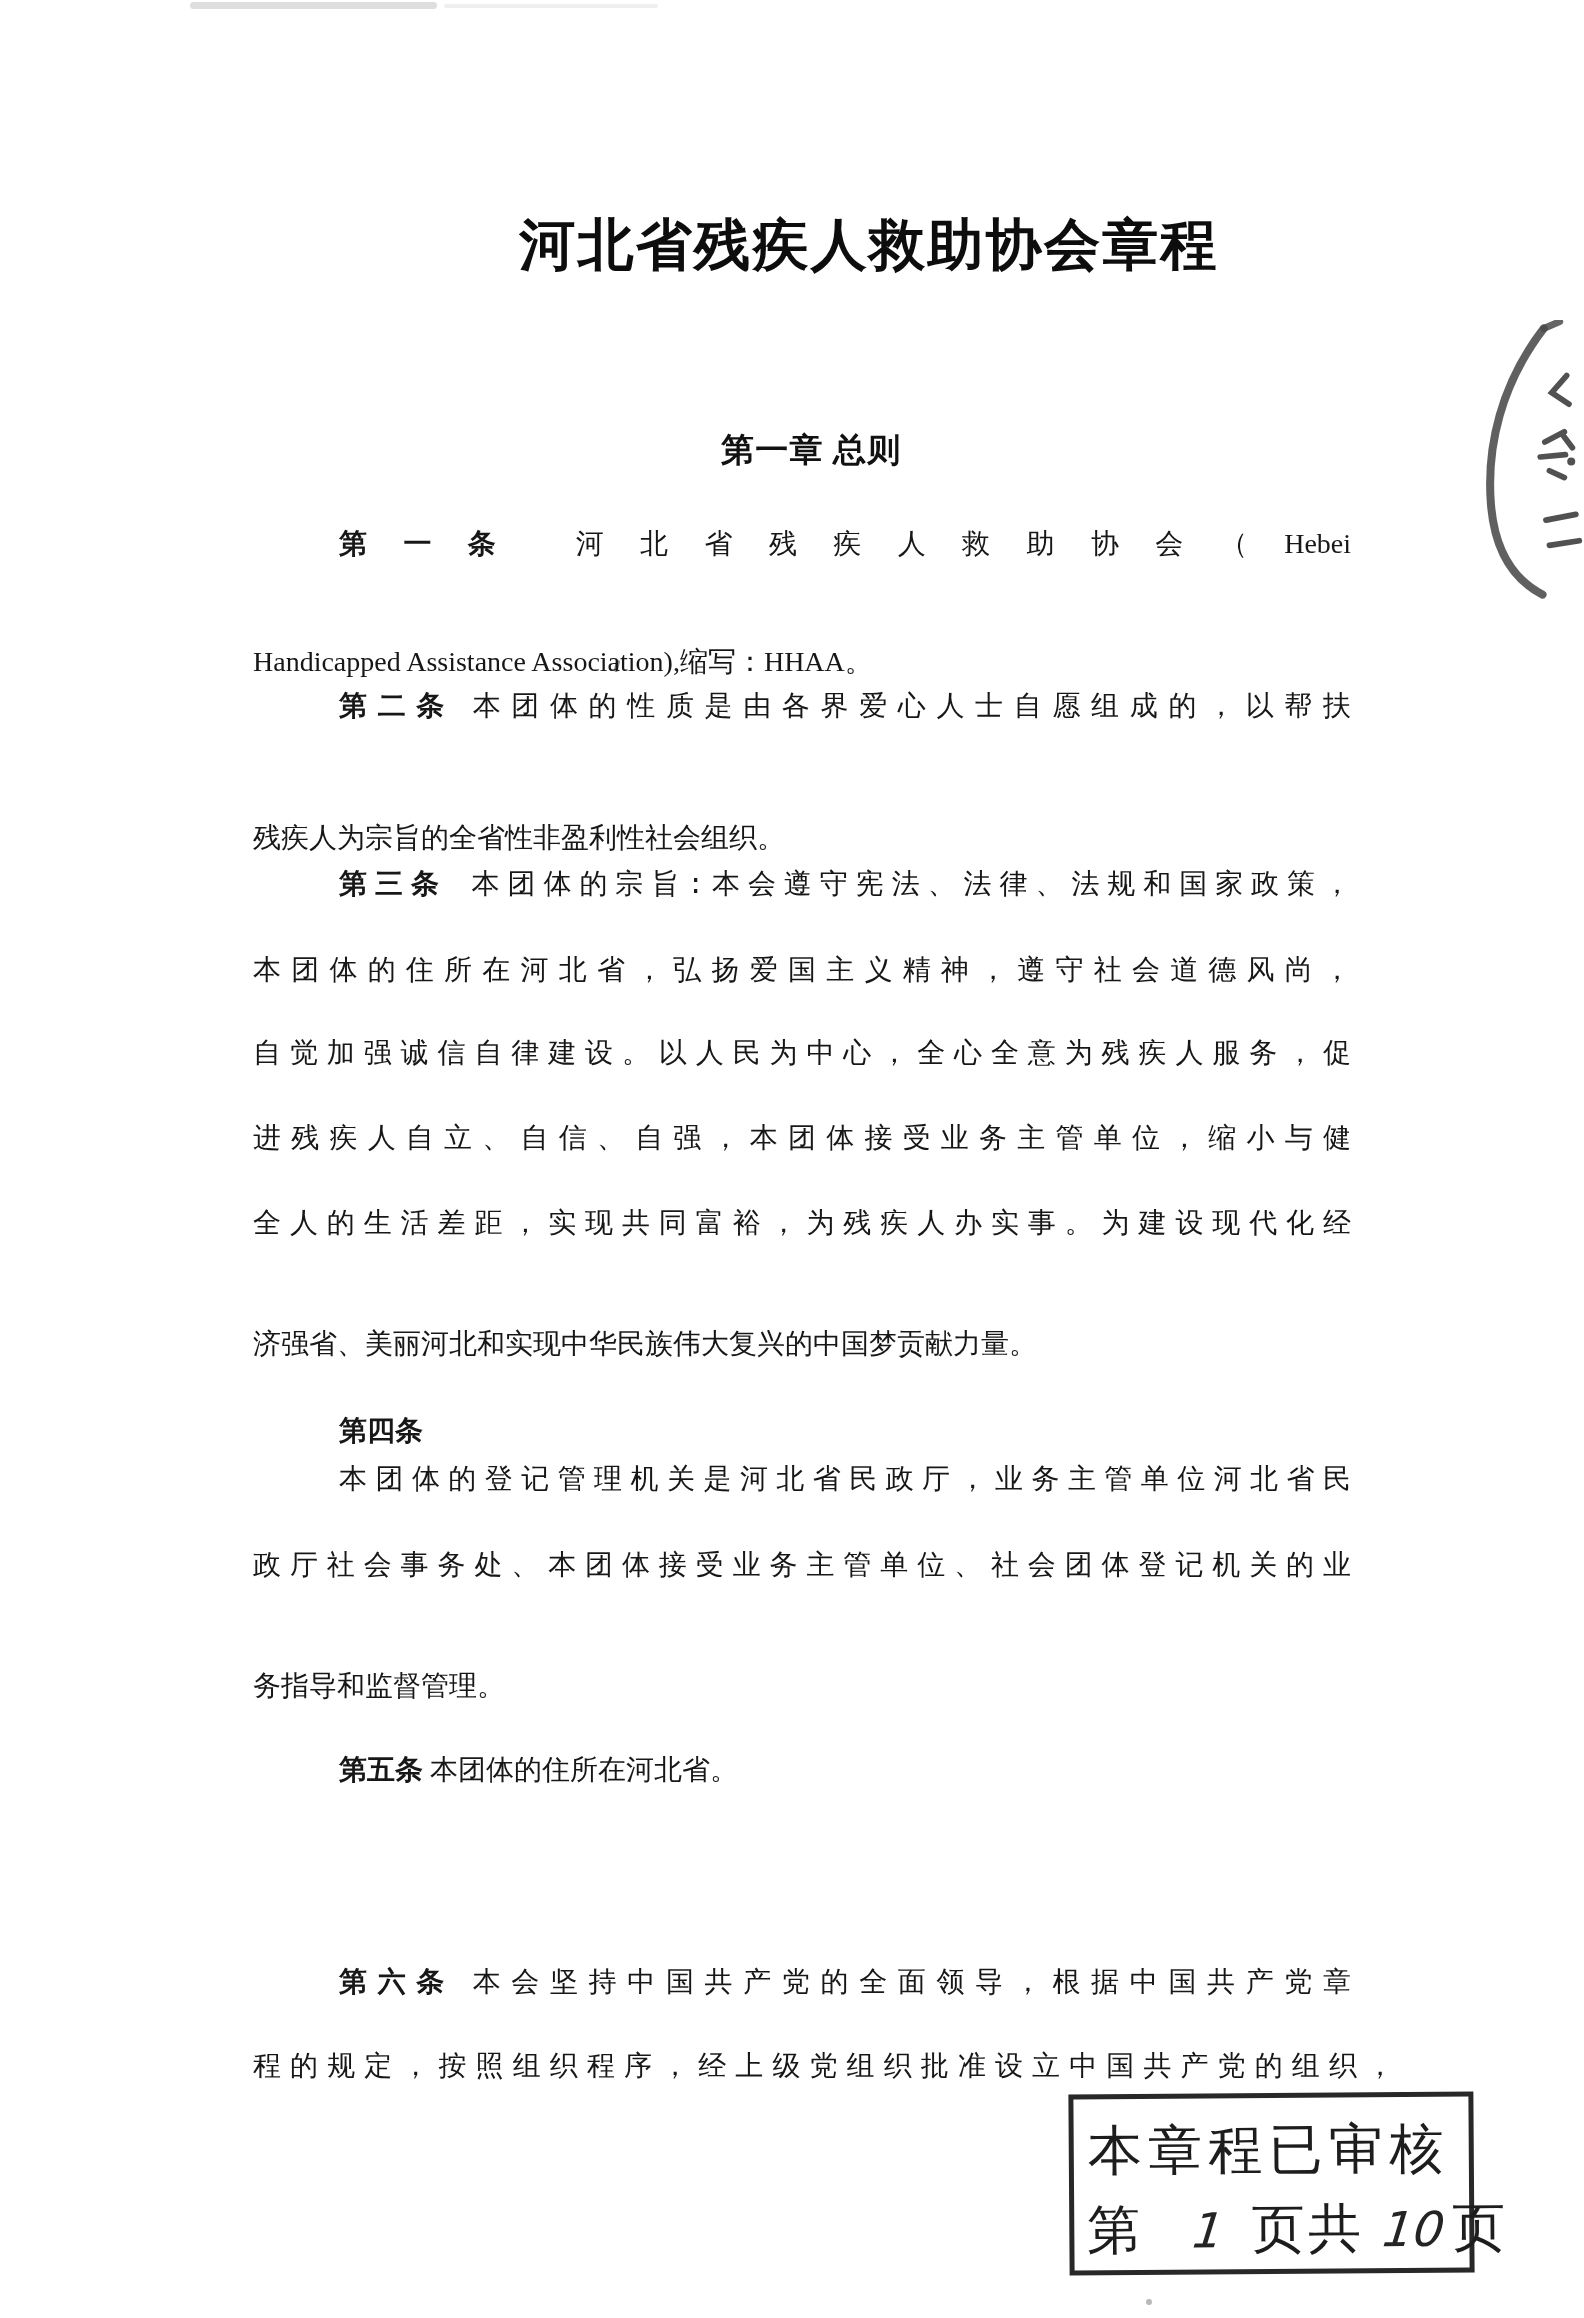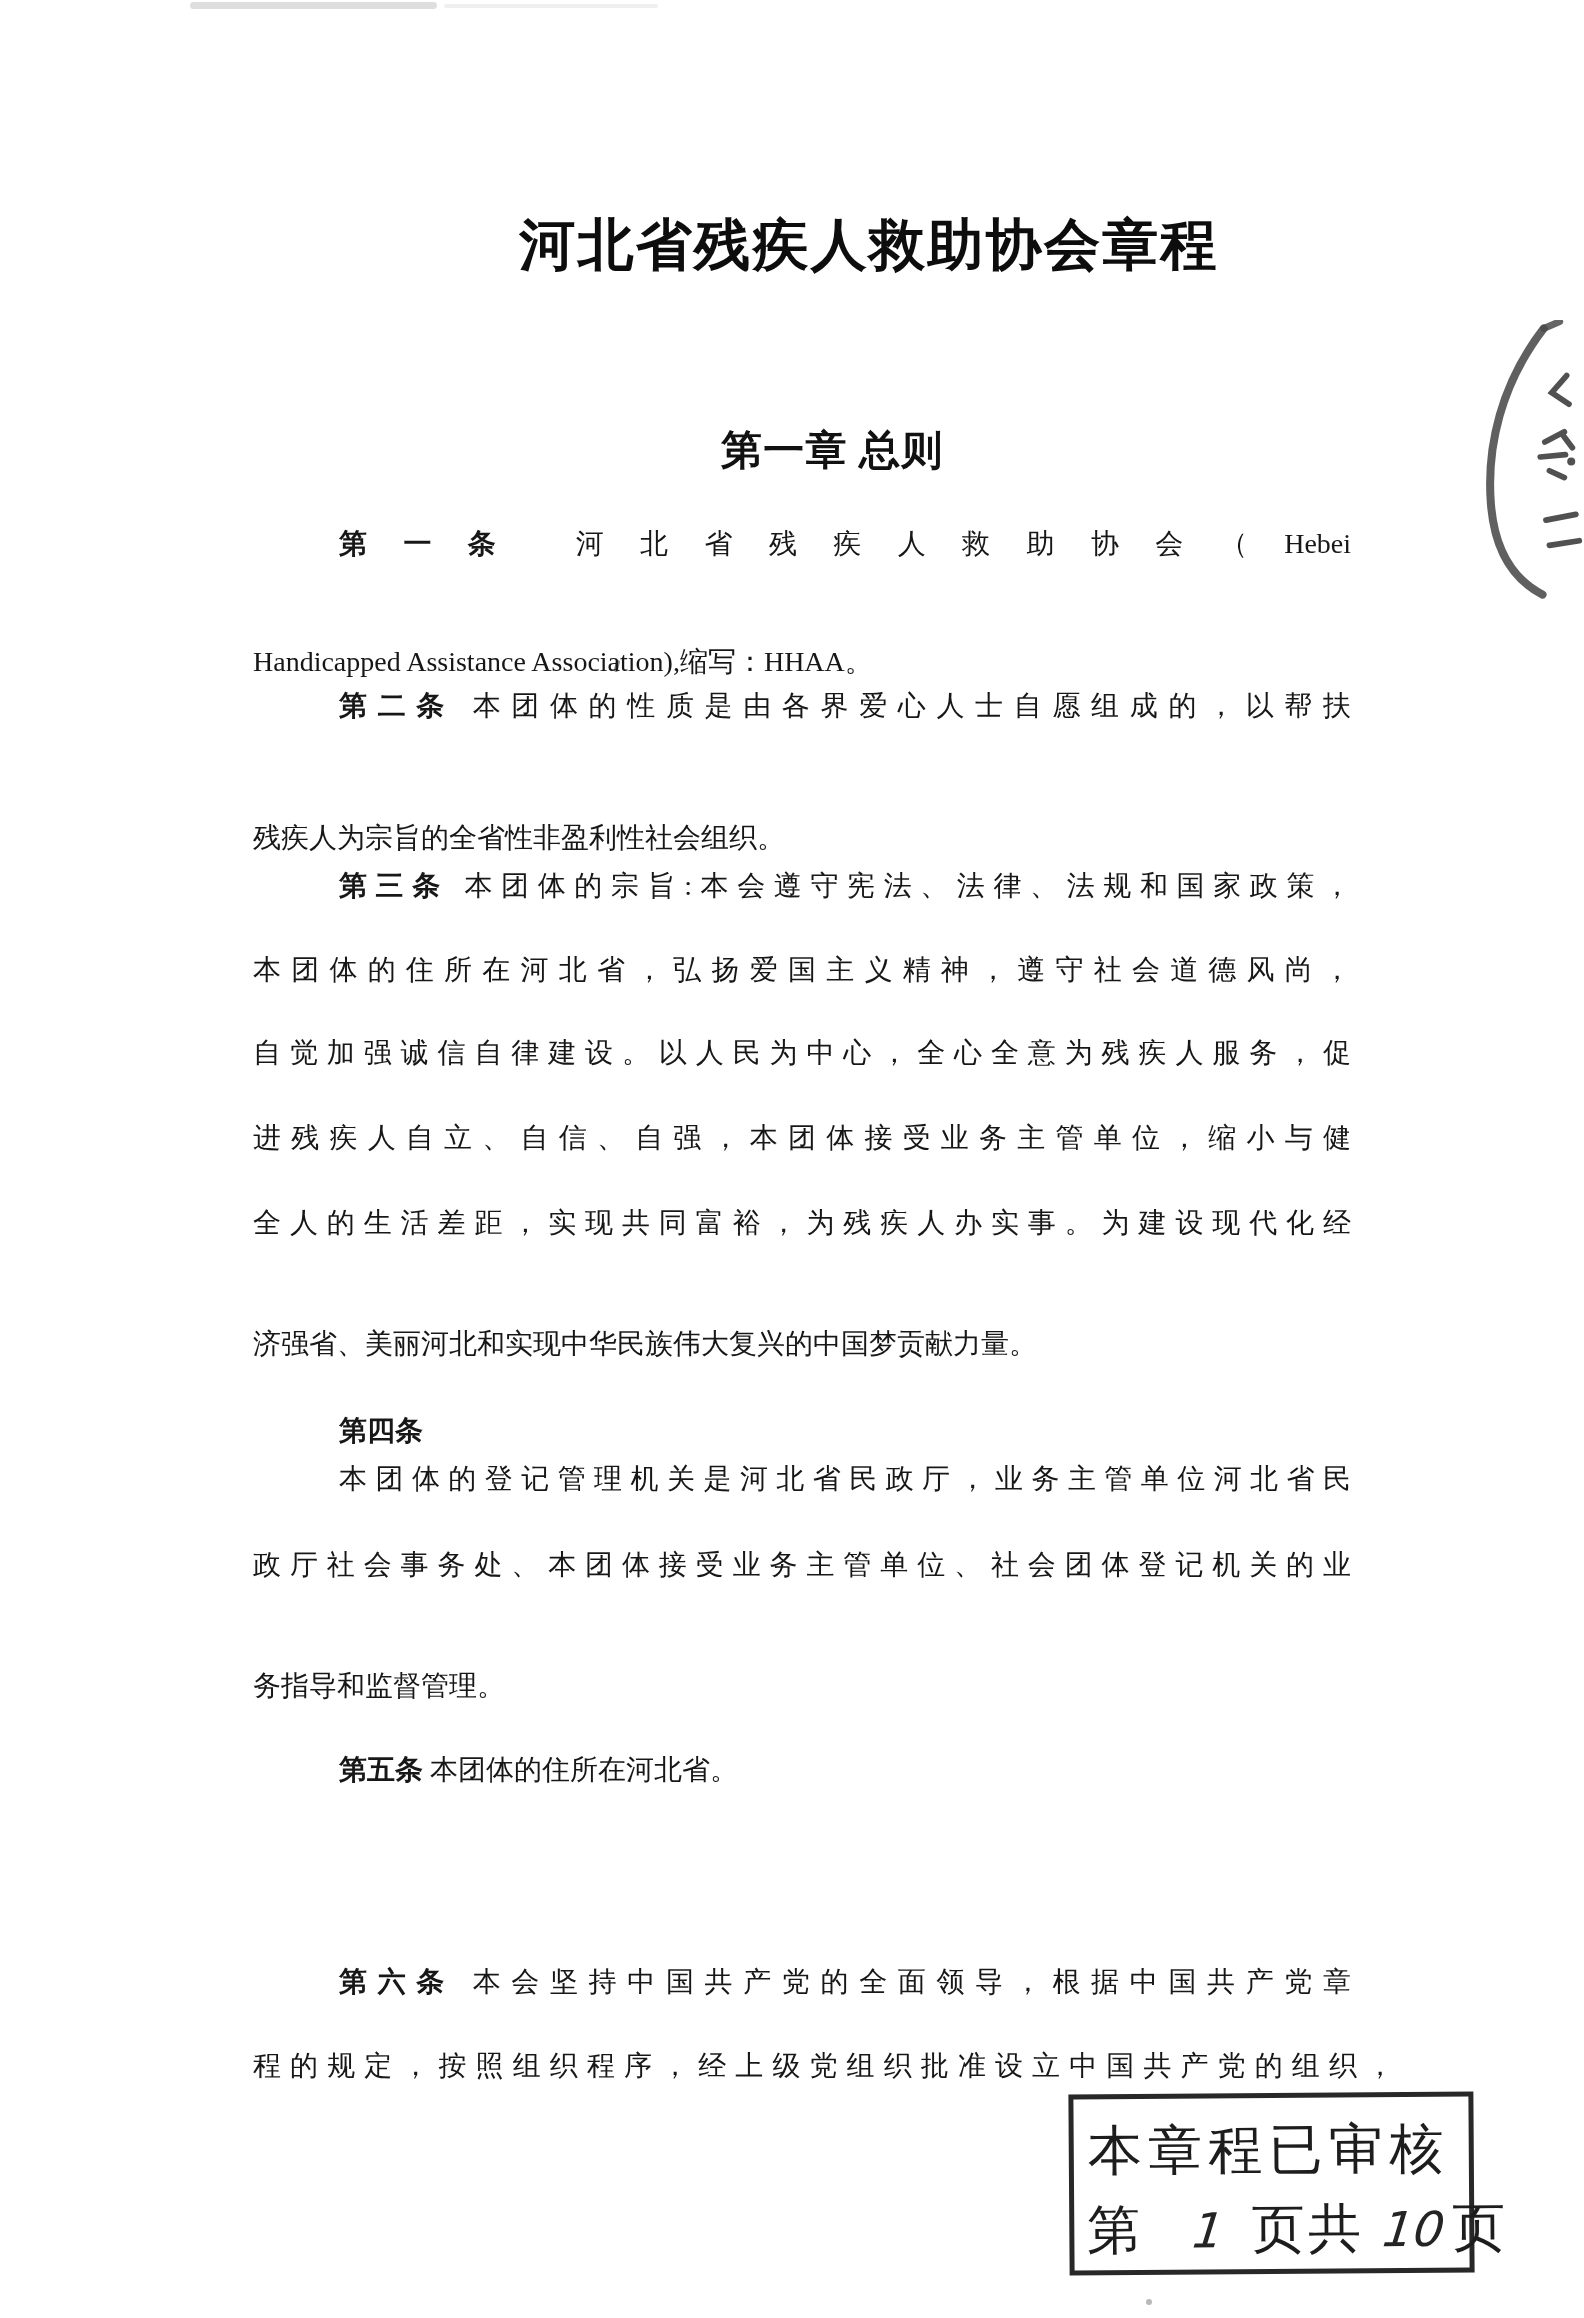--- a/index.html
+++ b/index.html
@@ -10,21 +10,21 @@
   
   .smudge{position:absolute;background:#dedede;border-radius:3.5px;}
   .smudge.faint{background:#efefef;}
   .speck{position:absolute;background:#b9b9b9;border-radius:50%;}
   .tick{position:absolute;width:3.5px;height:11.5px;background:#8a8a8a;transform:rotate(14deg);border-radius:1.7px;}
 
   
   .doc-title{position:absolute;left:495px;top:214px;width:748px;height:63px;
     font-size:56px;line-height:63px;font-weight:900;letter-spacing:2.3px;
     color:#0d0d0d;white-space:nowrap;text-align:center;}
-  .chap{position:absolute;font-size:41px;line-height:46px;font-weight:700;
+  .chap{position:absolute;font-size:33px;line-height:46px;font-weight:700;
     color:#111;white-space:nowrap;letter-spacing:1.2px;}
   .chap1{left:721px;top:427px;}
   .chap2{left:661px;top:1870px;}
 
   .line{position:absolute;font-size:28px;line-height:43px;height:43px;color:#171717;}
   .flush{left:253px;width:1098px;}
   .indent{left:339px;width:1012px;}
   .wide{left:253px;width:1141px;}
   .just{text-align:justify;text-align-last:justify;}
   .nat{white-space:nowrap;margin-top:37px;}
@@ -62,21 +62,21 @@
   <div class="speck" style="left:1146px;top:2299px;width:5.8px;height:5.8px;"></div>
 
   <div class="doc-title">河北省残疾人救助协会章程</div>
 
   <div class="chap chap1">第一章 总则</div>
 
   <div class="line indent just" style="top:522px;"><span class="label">第一条</span> <span>河北省残疾人救助协会（Hebei</span></div>
   <div class="line flush nat" style="top:603px;"><span>Handicapped Assistance Association),缩写：HHAA。</span></div>
   <div class="line indent just" style="top:684px;"><span class="label">第二条</span> <span>本团体的性质是由各界爱心人士自愿组成的，以帮扶</span></div>
   <div class="line flush nat" style="top:779px;"><span>残疾人为宗旨的全省性非盈利性社会组织。</span></div>
-  <div class="line indent just" style="top:864px;"><span class="label">第三条</span> <span>本团体的宗旨:本会遵守宪法、法律、法规和国家政策，</span></div>
+  <div class="line indent just" style="top:864px;font-family:Liberation Mono, monospace;"><span class="label">第三条</span> <span>本团体的宗旨:本会遵守宪法、法律、法规和国家政策，</span></div>
   <div class="line flush just" style="top:948px;"><span>本团体的住所在河北省，弘扬爱国主义精神，遵守社会道德风尚，</span></div>
   <div class="line flush just" style="top:1031px;"><span>自觉加强诚信自律建设。以人民为中心，全心全意为残疾人服务，促</span></div>
   <div class="line flush just" style="top:1116px;"><span>进残疾人自立、自信、自强，本团体接受业务主管单位，缩小与健</span></div>
   <div class="line flush just" style="top:1201px;"><span>全人的生活差距，实现共同富裕，为残疾人办实事。为建设现代化经</span></div>
   <div class="line flush nat" style="top:1285px;"><span>济强省、美丽河北和实现中华民族伟大复兴的中国梦贡献力量。</span></div>
   <div class="line indent nat" style="top:1372px;"><span class="label">第四条</span></div>
   <div class="line indent just" style="top:1457px;"><span>本团体的登记管理机关是河北省民政厅，业务主管单位河北省民</span></div>
   <div class="line flush just" style="top:1543px;"><span>政厅社会事务处、本团体接受业务主管单位、社会团体登记机关的业</span></div>
   <div class="line flush nat" style="top:1627px;"><span>务指导和监督管理。</span></div>
   <div class="line indent nat" style="top:1711px;"><span class="label">第五条</span> <span>本团体的住所在河北省。</span></div>

